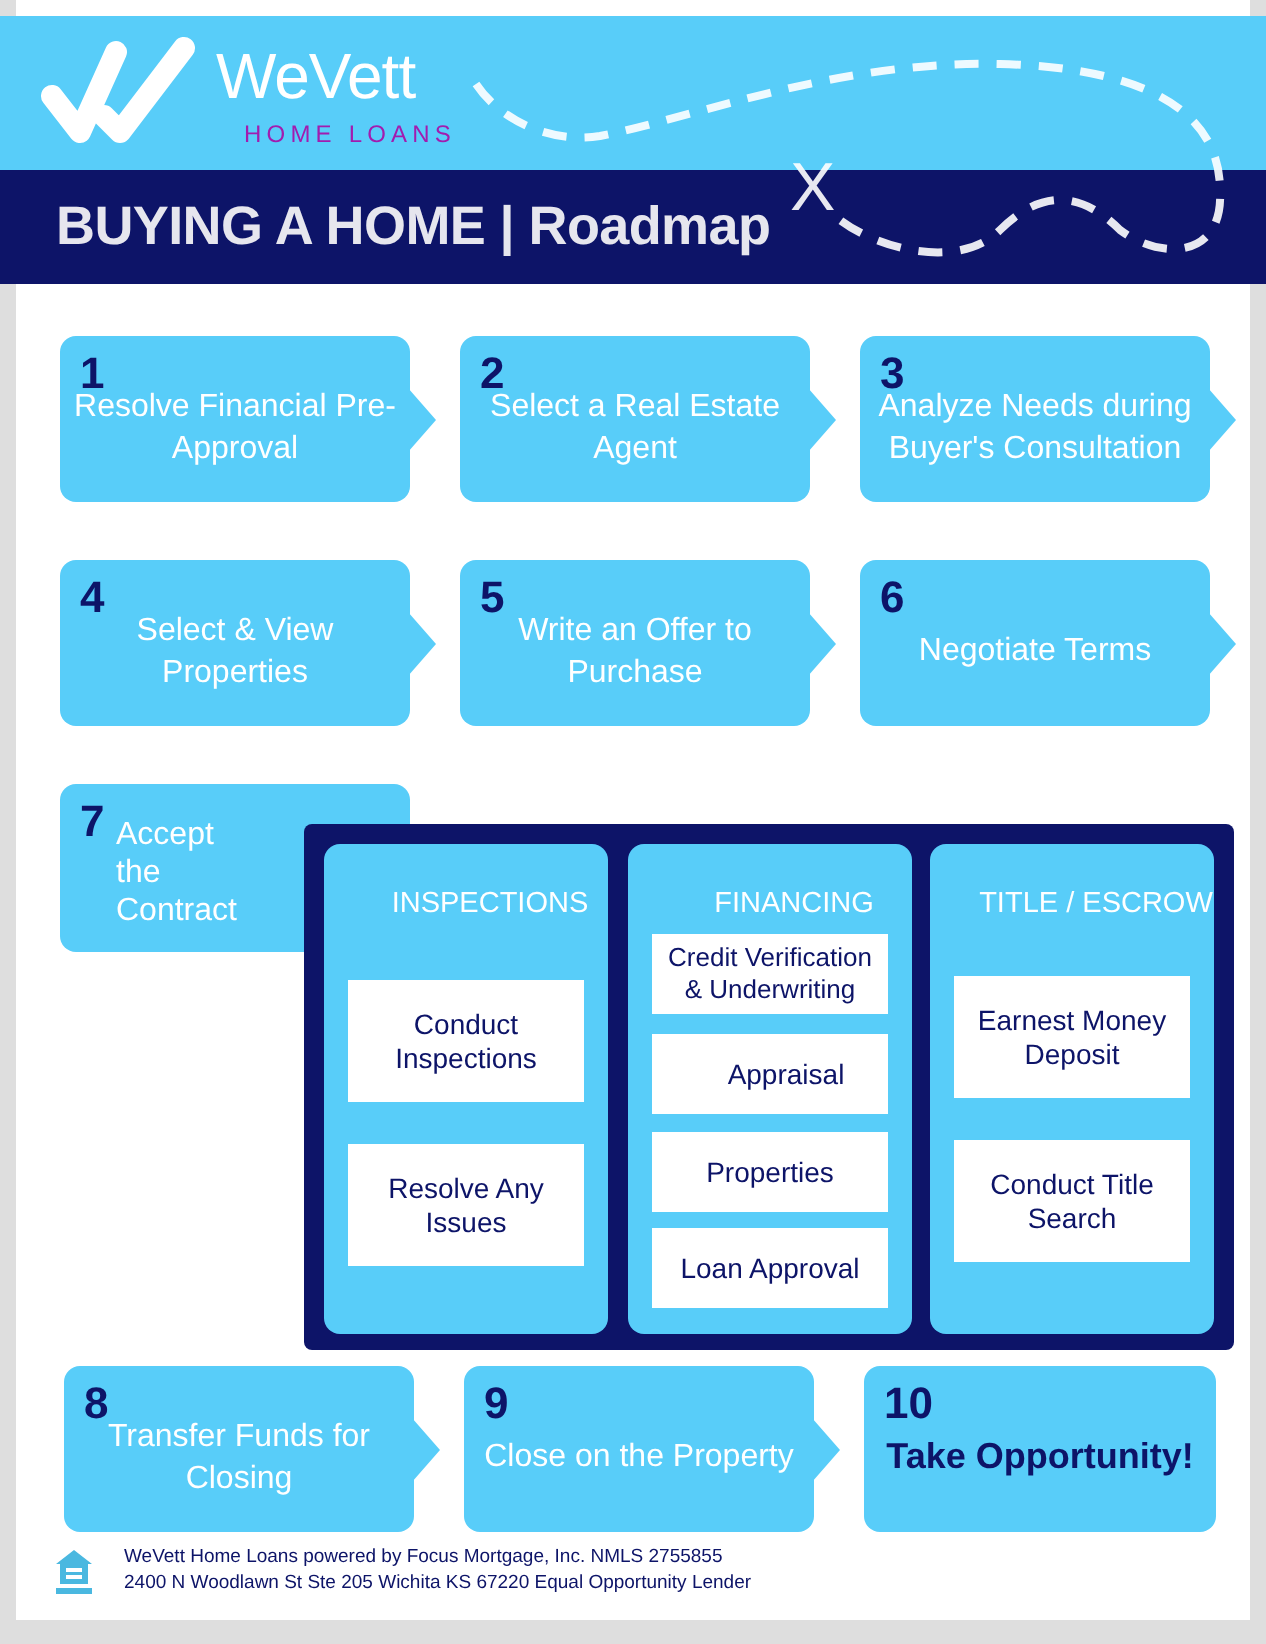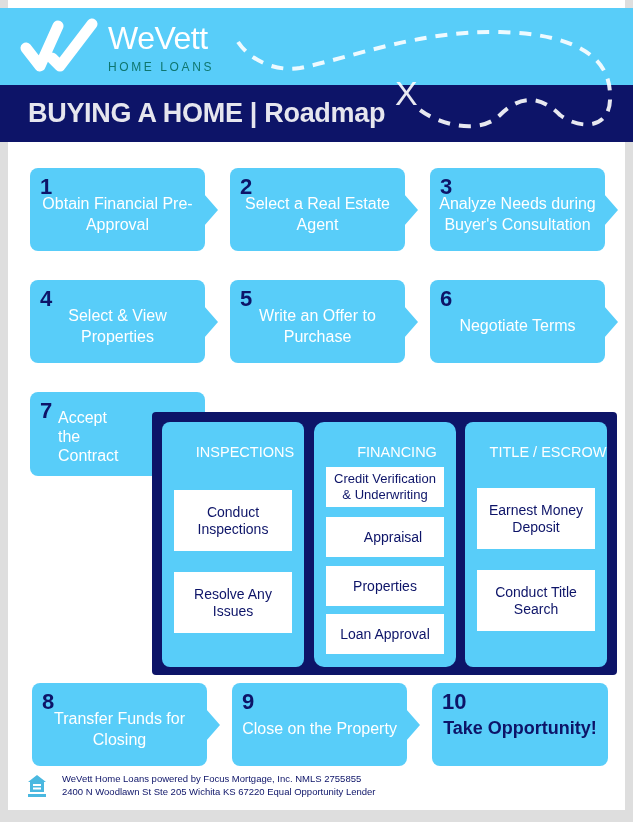--- a/index.html
+++ b/index.html
@@ -3,21 +3,21 @@
 <meta charset="utf-8">
 <style>
   html, body { margin:0; padding:0; }
   body { width:633px; height:822px; background:#dedede; position:relative; overflow:hidden;
          font-family:"Liberation Sans", "DejaVu Sans", sans-serif; }
   .page { position:absolute; left:8px; top:0; width:617px; height:810px; background:#fff; }
   .header-top { position:absolute; left:0; top:8px; width:633px; height:77px; background:#58cdf9; }
   .header-bar { position:absolute; left:0; top:85px; width:633px; height:57px; background:#0d1468; }
   .logo { position:absolute; left:20px; top:18px; width:82px; height:56px; }
   .brand { position:absolute; left:108px; top:20px; color:#fff; font-size:32px; letter-spacing:-0.5px; }
-  .brand-sub { position:absolute; left:108px; top:60px; color:#0f766e; font-size:12px; letter-spacing:2.6px; }
+  .brand-sub { position:absolute; left:122px; top:60px; color:#a21caf; font-size:12px; letter-spacing:2.6px; }
   .title { position:absolute; left:28px; top:98px; color:#e6e6ee; font-size:27px; font-weight:bold; letter-spacing:-0.3px; }
   .path { position:absolute; left:0; top:0; width:633px; height:150px; pointer-events:none; }
 
   .step { position:absolute; background:#58cdf9; border-radius:8px; color:#fff; }
   .step::after { content:""; position:absolute; right:-13px; top:50%; margin-top:-16px;
                  border-top:16px solid transparent; border-bottom:16px solid transparent; border-left:14px solid #58cdf9; }
   .step.noarrow::after { display:none; }
   .num { position:absolute; left:10px; top:6px; color:#0d1468; font-weight:bold; font-size:22px; }
   .label { position:absolute; left:0; right:0; top:0; bottom:0; display:flex; align-items:center; justify-content:center;
            text-align:center; font-size:16px; line-height:21px; padding:8px 6px 0 6px; }
@@ -51,21 +51,21 @@
 <div class="brand-sub">HOME LOANS</div>
 <div class="title">BUYING A HOME | Roadmap</div>
 
 <svg class="path" viewBox="0 0 633 150">
   <path d="M238 42 C250 60, 275 72, 300 68 C350 58, 420 30, 500 32 C580 34, 610 60, 610 95 C612 130, 580 130, 560 115 C540 95, 520 95, 500 115 C480 135, 440 125, 420 110" stroke="#fff" stroke-width="4" fill="none" stroke-dasharray="12 9" opacity="0.9"></path>
   <text x="395" y="105" font-family="Liberation Sans, sans-serif" font-size="34" fill="#fff" opacity="0.9">X</text>
 </svg>
 
 <div class="step" style="left:30px;top:168px;width:175px;height:83px;">
   <span class="num">1</span>
-  <span class="label">Obtain Financial Pre-Approval</span>
+  <span class="label">Resolve Financial Pre-Approval</span>
 </div>
 <div class="step" style="left:230px;top:168px;width:175px;height:83px;">
   <span class="num">2</span>
   <span class="label">Select a Real Estate Agent</span>
 </div>
 <div class="step" style="left:430px;top:168px;width:175px;height:83px;">
   <span class="num">3</span>
   <span class="label">Analyze Needs during Buyer's Consultation</span>
 </div>
 
@@ -86,21 +86,21 @@
   <span class="num">7</span>
   <span class="label left" style="width:70px;">Accept the Contract</span>
 </div>
 
 <div class="process">
   <div class="col" style="left:10px;">
     <div class="col-h">INSPECTIONS</div>
     <div class="card" style="top:68px;height:61px;">Conduct Inspections</div>
     <div class="card" style="top:150px;height:61px;">Resolve Any Issues</div>
   </div>
-  <div class="col" style="left:162px;border-radius:10px;">
+  <div class="col" style="left:162px;">
     <div class="col-h">FINANCING</div>
     <div class="card sm" style="top:45px;height:40px;">Credit Verification &amp; Underwriting</div>
     <div class="card" style="top:95px;height:40px;padding-left:20px;">Appraisal</div>
     <div class="card" style="top:144px;height:40px;">Properties</div>
     <div class="card" style="top:192px;height:40px;">Loan Approval</div>
   </div>
   <div class="col" style="left:313px;">
     <div class="col-h">TITLE / ESCROW</div>
     <div class="card" style="top:66px;height:61px;">Earnest Money Deposit</div>
     <div class="card" style="top:148px;height:61px;">Conduct Title Search</div>

